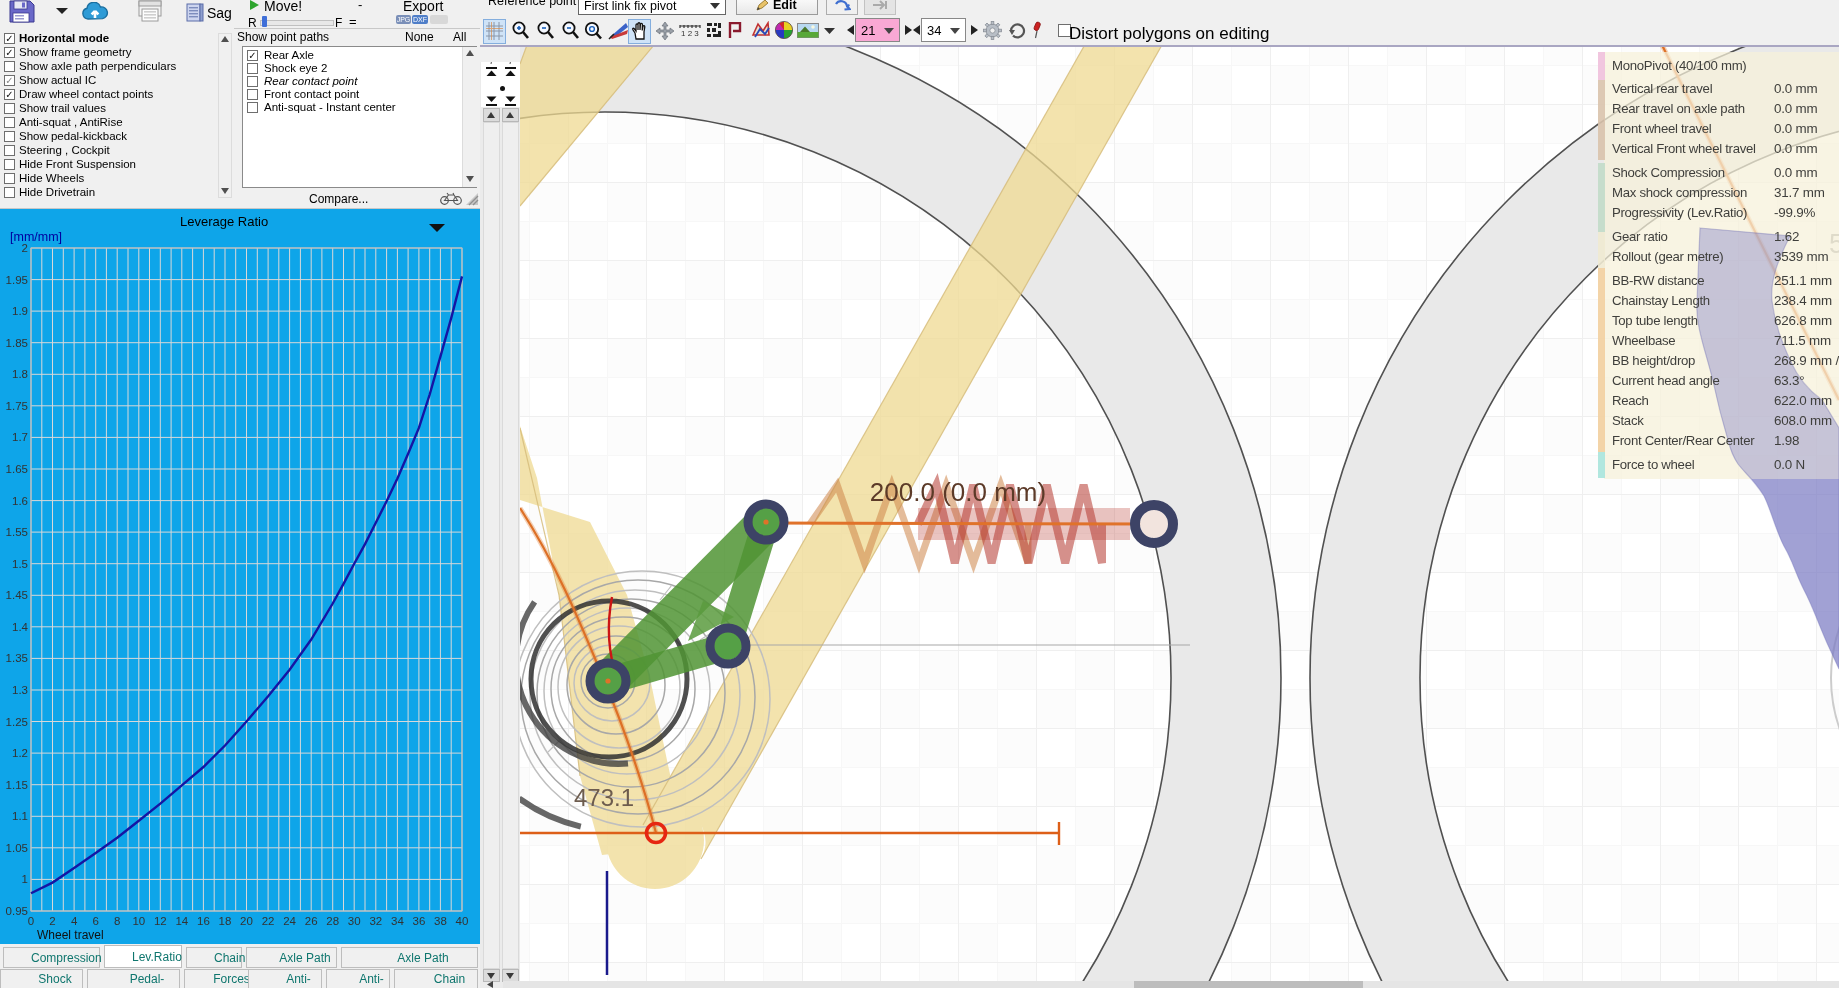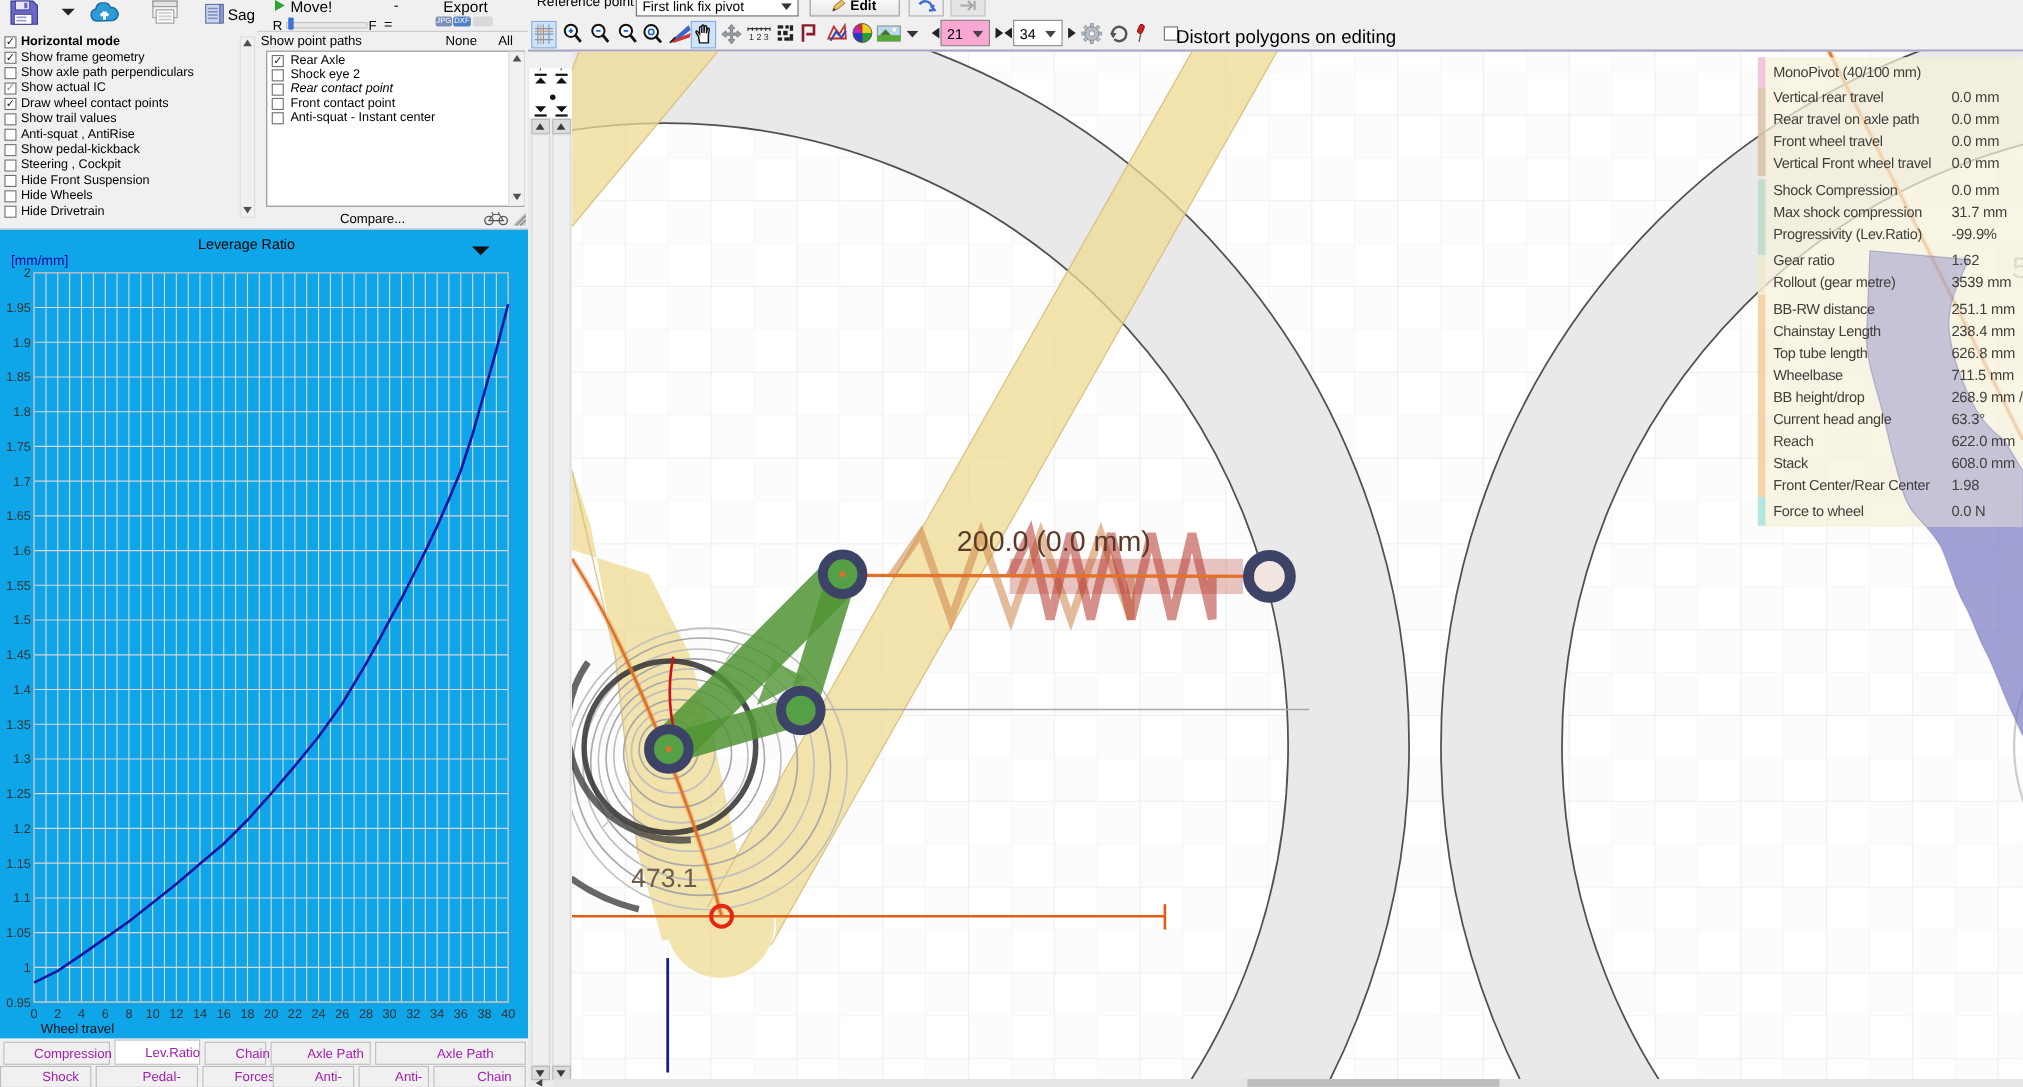--- a/index.html
+++ b/index.html
@@ -1,18 +1,18 @@
 <!DOCTYPE html>
 <html><head><meta charset="utf-8">
 <style>
 html,body{margin:0;padding:0;width:1839px;height:988px;overflow:hidden;font-family:"Liberation Sans",sans-serif;background:#f0f0f0;}
 .abs{position:absolute;}
 .cb{position:absolute;width:11px;height:11px;border:1px solid #6e6e6e;background:#fff;box-sizing:border-box;font-size:10px;line-height:9px;text-align:center;color:#111;}
 .lbl{position:absolute;font-size:11.5px;color:#000;white-space:nowrap;}
-.tab{position:absolute;background:#f0f0f0;border:1px solid #bdbdbd;box-sizing:border-box;font-size:12px;color:#a21caf;text-align:center;padding-left:27px;}
+.tab{position:absolute;background:#f0f0f0;border:1px solid #bdbdbd;box-sizing:border-box;font-size:12px;color:#0f766e;text-align:center;padding-left:27px;}
 </style></head><body>
 <div style="position:absolute;left:0;top:0;width:1839px;height:988px;">
 <div class="abs" style="left:0;top:0;width:480px;height:30px;background:#f0f0f0;">
 <svg class="abs" style="left:8px;top:0px" width="28" height="24" viewBox="0 0 28 24">
 <path d="M2 1 h20 l4 4 v17 h-24 z" fill="#6a68c8" stroke="#3a3890" stroke-width="1"></path>
 <rect x="6" y="1" width="13" height="8" fill="#e8e8f4" stroke="#3a3890" stroke-width="0.8"></rect>
 <rect x="14" y="2.5" width="3" height="5" fill="#6a68c8"></rect>
 <rect x="5" y="13" width="16" height="9" fill="#fff" stroke="#3a3890" stroke-width="0.8"></rect>
 <rect x="7" y="15" width="9" height="1.5" fill="#9a9ad0"></rect>
         <rect x="7" y="18" width="9" height="1.5" fill="#9a9ad0"></rect>

